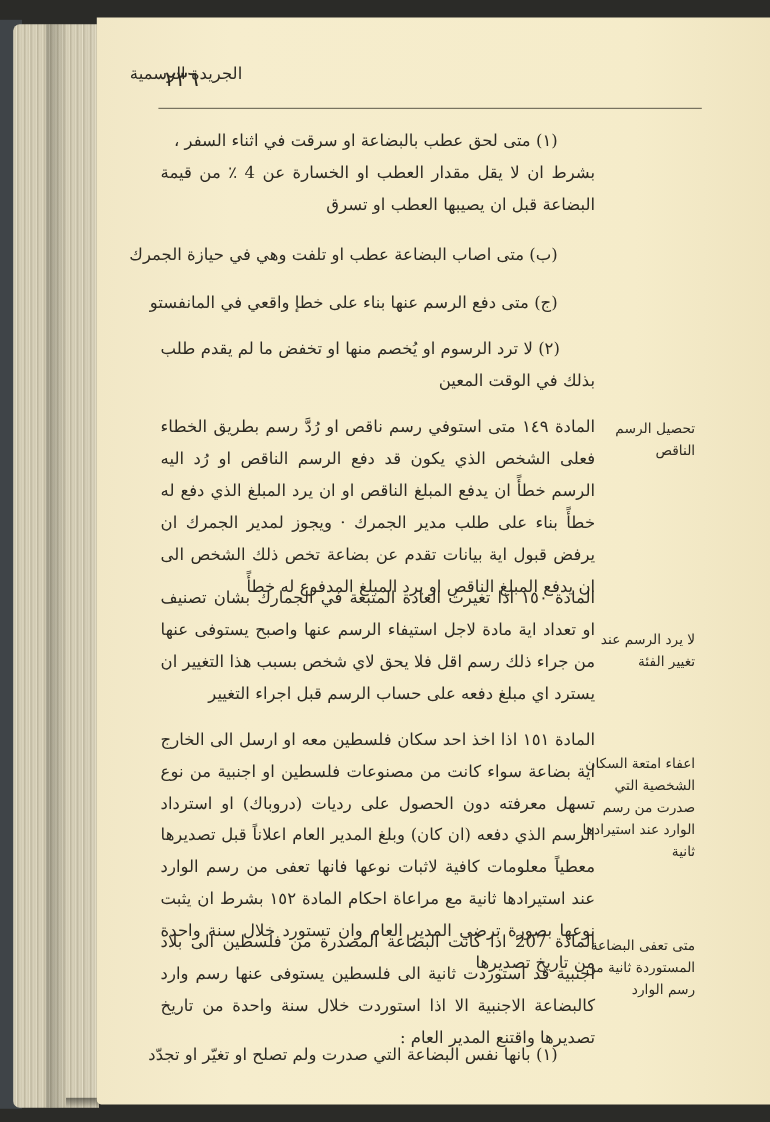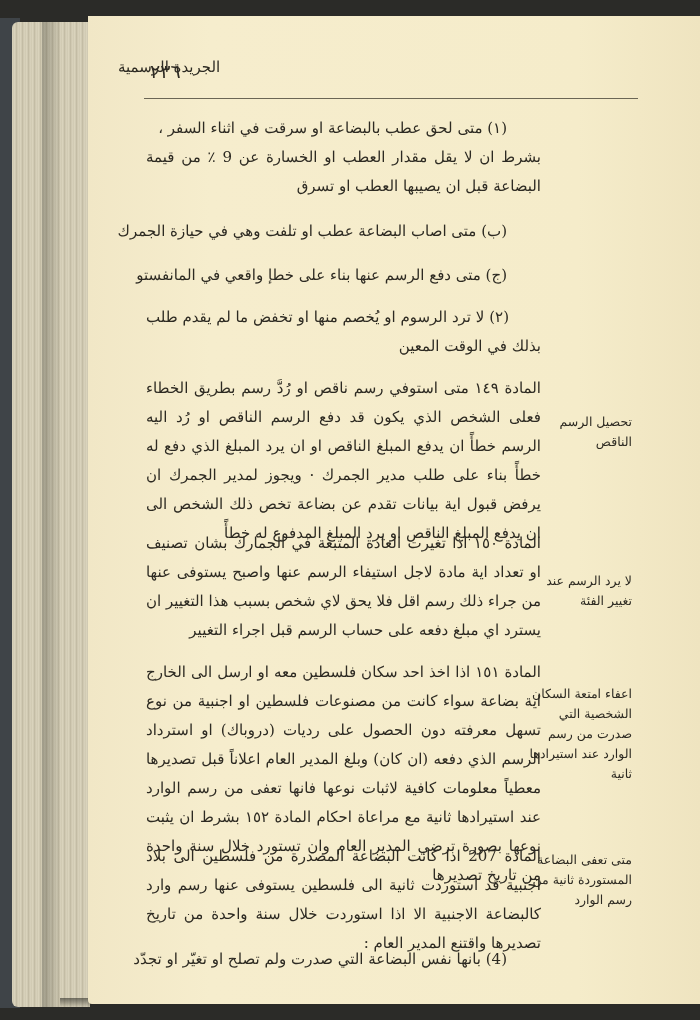--- a/index.html
+++ b/index.html
@@ -42,37 +42,37 @@
   <div class="page">
     <div class="content">
 
       <div class="running-head">
         <span class="page-number">٢٣٦</span>
         <div class="journal-title">الجريدة الرسمية</div>
       </div>
       <div class="head-rule"></div>
 
       <div class="item-line" style="right:193px; top:98px;margin-left:33px;">(١)   متى لحق عطب بالبضاعة او سرقت في اثناء السفر ،</div>
-      <div class="para" style="right:159px; width:395px; top:127px;">بشرط ان لا يقل مقدار العطب او الخسارة عن 9 ٪ من قيمة البضاعة قبل ان يصيبها العطب او تسرق</div>
+      <div class="para" style="right:159px; width:395px; top:127px;">بشرط ان لا يقل مقدار العطب او الخسارة عن 4 ٪ من قيمة البضاعة قبل ان يصيبها العطب او تسرق</div>
 
       <div class="item-line" style="right:193px; top:245px;">(ج)   متى دفع الرسم عنها بناء على خطإ واقعي في المانفستو</div>
 
       <div class="item-line" style="right:193px; top:201px;">(ب)   متى اصاب البضاعة عطب او تلفت وهي في حيازة الجمرك</div>
 
       <div class="para" style="right:159px; width:395px; top:287px; text-indent:32px;">(٢)   لا ترد الرسوم او يُخصم منها او تخفض ما لم يقدم طلب بذلك في الوقت المعين</div>
 
-      <div class="side-note" style="top:364px;margin-top:32px;">تحصيل الرسم الناقص</div>
+      <div class="side-note" style="top:364px;">تحصيل الرسم الناقص</div>
       <div class="para" style="right:159px; width:395px; top:358px;">المادة  ١٤٩    متى استوفي رسم ناقص او رُدَّ رسم بطريق الخطاء فعلى الشخص الذي يكون قد دفع الرسم الناقص او رُد اليه الرسم خطأً ان يدفع المبلغ الناقص او ان يرد المبلغ الذي دفع له خطأً بناء على طلب مدير الجمرك · ويجوز لمدير الجمرك ان يرفض قبول اية بيانات تقدم عن بضاعة تخص ذلك الشخص الى ان يدفع المبلغ الناقص او يرد المبلغ المدفوع له خطأً</div>
 
       <div class="side-note" style="top:519px;margin-top:36px;">لا يرد الرسم عند تغيير الفئة</div>
       <div class="para" style="right:159px; width:395px; top:513px;">المادة  ١٥٠    اذا تغيرت العادة المتبعة في الجمارك بشان تصنيف او تعداد اية مادة لاجل استيفاء الرسم عنها واصبح يستوفى عنها من جراء ذلك رسم اقل فلا يحق لاي شخص بسبب هذا التغيير ان يسترد اي مبلغ دفعه على حساب الرسم قبل اجراء التغيير</div>
 
       <div class="side-note" style="top:668px;">اعفاء امتعة السكان الشخصية التي صدرت من رسم الوارد عند استيرادها ثانية</div>
       <div class="para" style="right:159px; width:395px; top:642px;">المادة  ١٥١    اذا اخذ احد سكان فلسطين معه او ارسل الى الخارج اية بضاعة سواء كانت من مصنوعات فلسطين او اجنبية من نوع تسهل معرفته دون الحصول على رديات (دروباك) او استرداد الرسم الذي دفعه (ان كان) وبلغ المدير العام اعلاناً قبل تصديرها معطياً معلومات كافية لاثبات نوعها فانها تعفى من رسم الوارد عند استيرادها ثانية مع مراعاة احكام المادة ١٥٢ بشرط ان يثبت نوعها بصورة ترضي المدير العام وان تستورد خلال سنة واحدة من تاريخ تصديرها</div>
 
       <div class="side-note" style="top:834px;">متى تعفى البضاعة المستوردة ثانية من رسم الوارد</div>
       <div class="para" style="right:159px; width:395px; top:826px;">المادة  207    اذا كانت البضاعة المصدرة من فلسطين الى بلاد اجنبية قد استوردت ثانية الى فلسطين يستوفى عنها رسم وارد كالبضاعة الاجنبية الا اذا استوردت خلال سنة واحدة من تاريخ تصديرها واقتنع المدير العام :</div>
 
-      <div class="item-line" style="right:193px; top:929px;">(4)   بانها نفس البضاعة التي صدرت ولم تصلح او تغيّر او تجدّد</div>
+      <div class="item-line" style="right:193px; top:929px;">(١)   بانها نفس البضاعة التي صدرت ولم تصلح او تغيّر او تجدّد</div>
 
     </div>
   </div>
 </div>
 
 </body></html>

